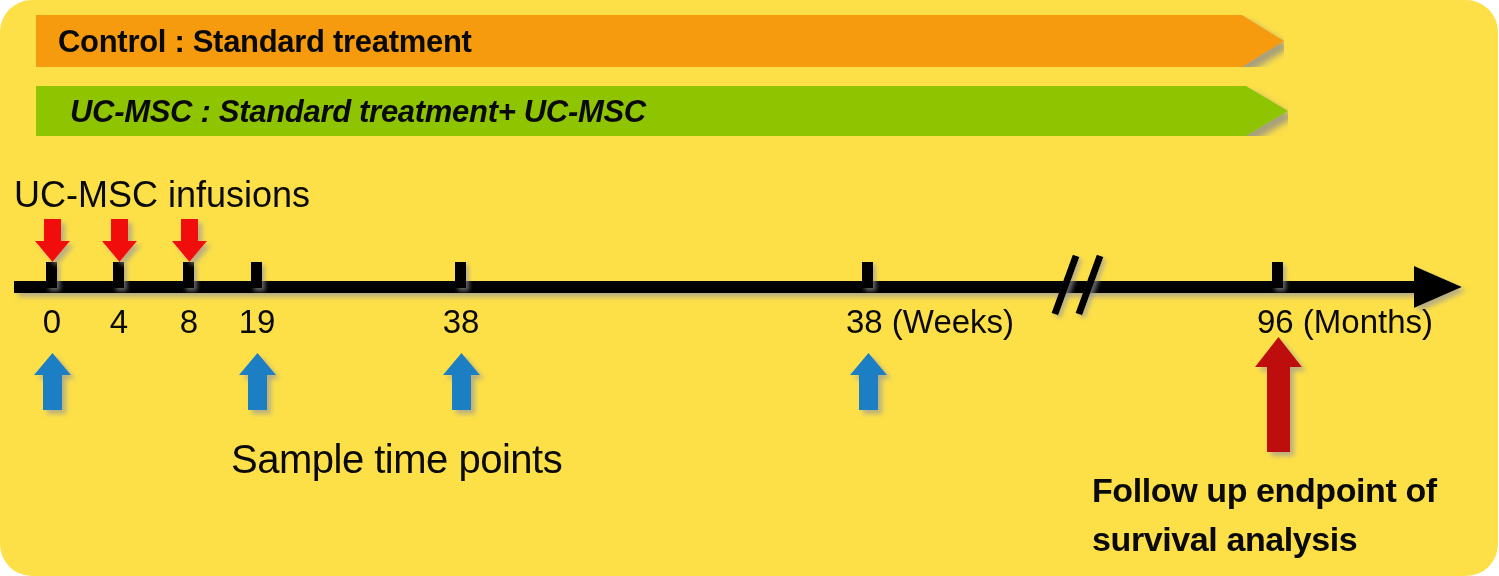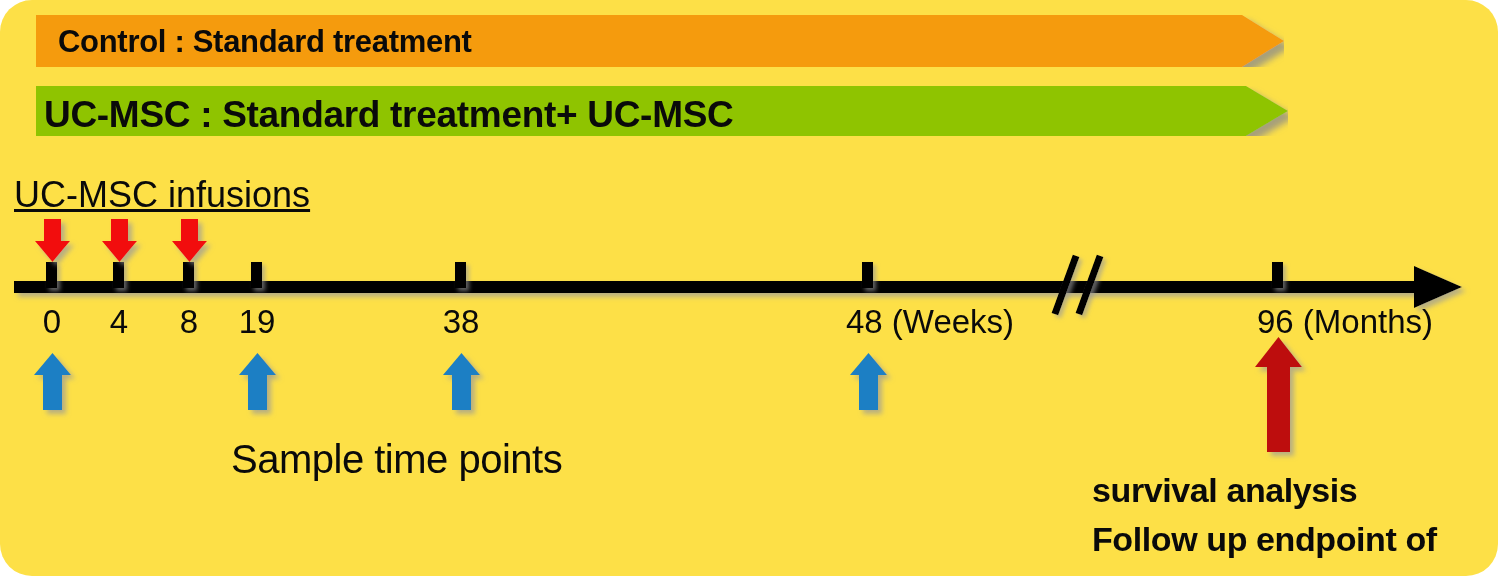--- a/index.html
+++ b/index.html
@@ -53,36 +53,36 @@
     top: 86px;
     width: 1252px;
     height: 50px;
   }
   #banner-control .banner-label {
     left: 22px;
     top: 9px;
     font-size: 31px;
   }
   #banner-ucmsc .banner-label {
-    left: 8px;
+    left: 34px;
     top: 8px;
-    font-size: 37px;
+    font-size: 31px;
+    font-style: italic;
   }
 
   
   #infusions-title {
     position: absolute;
     left: 14px;
     top: 174px;
     font-size: 36px;
     font-weight: normal;
     color: #0a0a0a;
     white-space: nowrap;
     letter-spacing: 0px;
-    text-decoration: underline;
   }
   #sample-title {
     position: absolute;
     left: 231px;
     top: 437px;
     font-size: 40px;
     font-weight: normal;
     color: #0a0a0a;
     white-space: nowrap;
     letter-spacing: -0.5px;
@@ -150,22 +150,22 @@
       <polygon points="0,0 1210,0 1252,25 1210,50 0,50" fill="#8FC404" filter="url(#bshadow2)"></polygon>
     </svg>
     <span class="banner-label">UC-MSC : Standard treatment+ UC-MSC</span>
   </div>
 
   <div id="infusions-title">UC-MSC  infusions</div>
 
   <div id="sample-title">Sample time points</div>
 
   <div id="followup-title">
+    <div>Follow up endpoint of</div>
     <div>survival analysis</div>
-    <div>Follow up endpoint of</div>
   </div>
 
   <svg id="timeline-svg" viewBox="0 0 1499 576">
     <defs>
       <filter id="softshadow" x="-50%" y="-50%" width="220%" height="220%">
         <feDropShadow dx="4" dy="4" stdDeviation="2.5" flood-color="#9a9a9a" flood-opacity="0.7"></feDropShadow>
       </filter>
       <filter id="tinyshadow" x="-60%" y="-60%" width="240%" height="240%">
         <feDropShadow dx="3" dy="3" stdDeviation="2" flood-color="#9a9a9a" flood-opacity="0.65"></feDropShadow>
       </filter>
@@ -207,16 +207,16 @@
     <g filter="url(#softshadow)">
       <polygon points="1278.5,337 1302,367 1290,367 1290,452 1267,452 1267,367 1255,367" fill="#BD0E0E"></polygon>
     </g>
   </svg>
 
   <div class="tick-label" style="left:52px;">0</div>
   <div class="tick-label" style="left:119px;">4</div>
   <div class="tick-label" style="left:189px;">8</div>
   <div class="tick-label" style="left:257px;">19</div>
   <div class="tick-label" style="left:461px;">38</div>
-  <div class="tick-label unit-right" style="left:846px;">48 (Weeks)</div>
+  <div class="tick-label unit-right" style="left:846px;">38 (Weeks)</div>
   <div class="tick-label unit-right" style="left:1257px;">96 (Months)</div>
 
 </div>
 
 </body></html>

